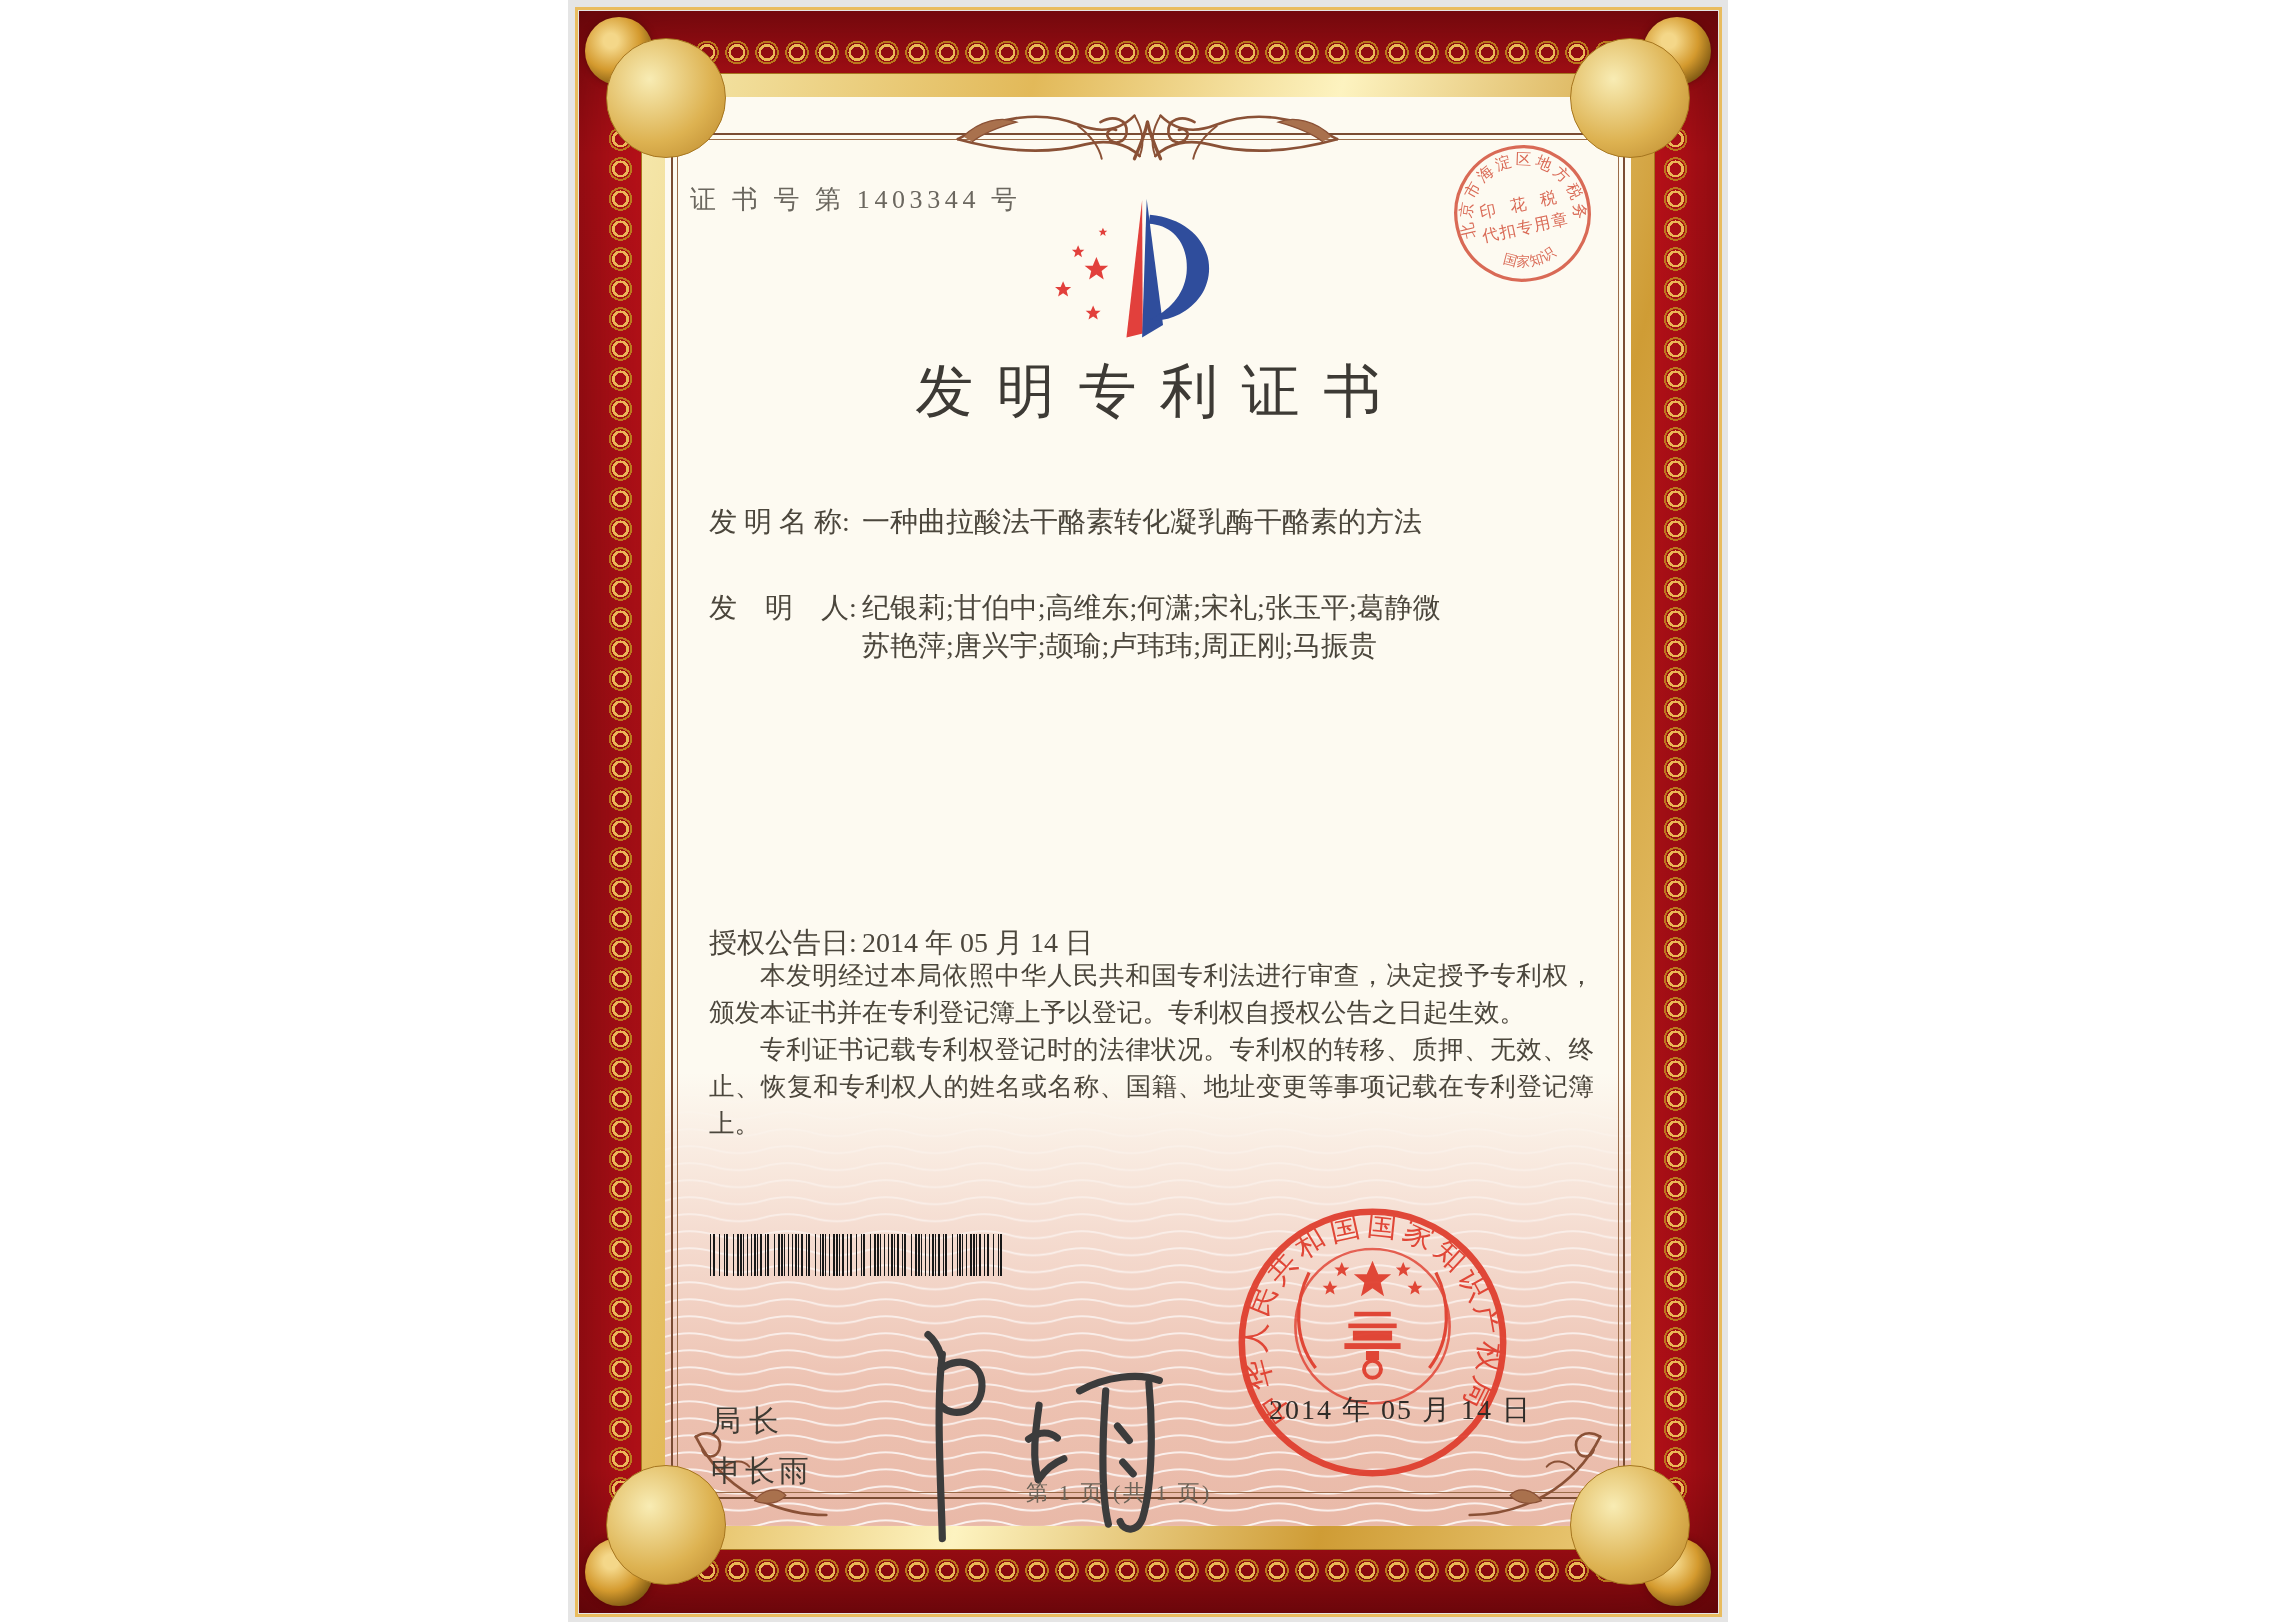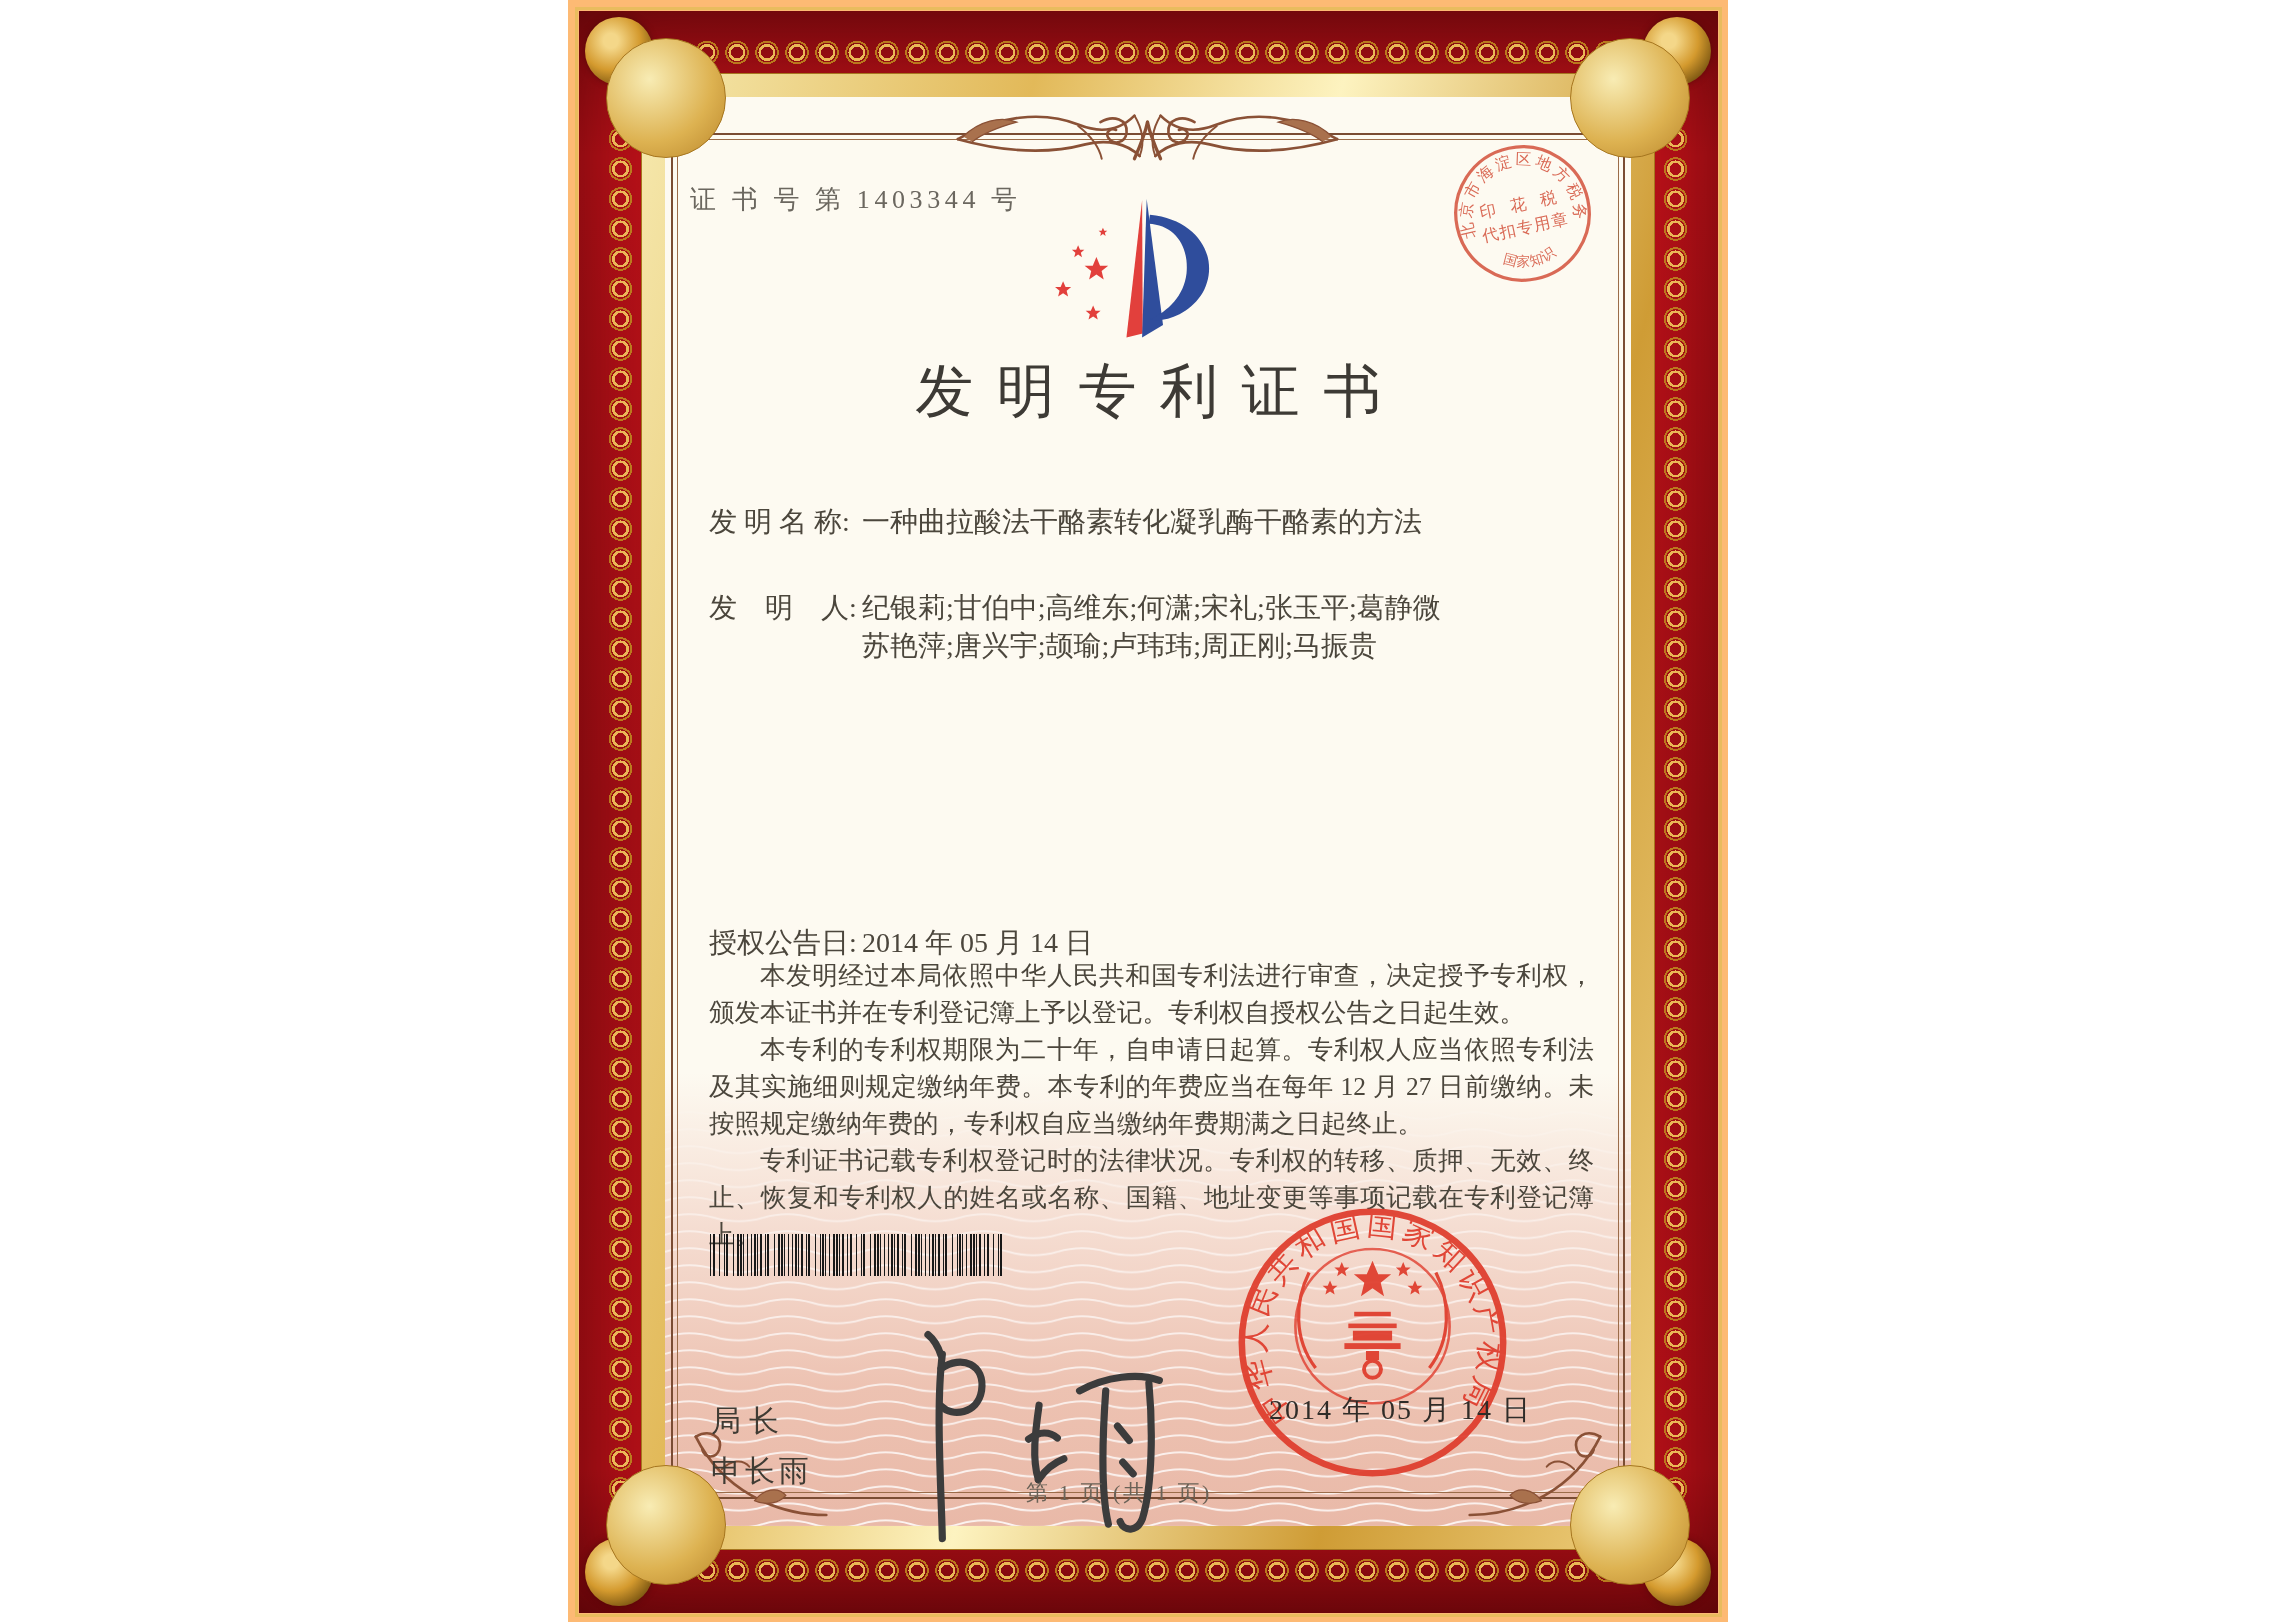--- a/index.html
+++ b/index.html
@@ -1,18 +1,18 @@
 <!DOCTYPE html>
 <html style="font-size:10.5px"><head>
 <meta charset="utf-8">
 <style>
   html,body{margin:0;padding:0;background:#ffffff;}
   .stage{position:relative;width:2295px;height:1623px;background:#ffffff;overflow:hidden;
          font-family:"Liberation Serif","DejaVu Serif",serif;}
-  .cert{position:absolute;left:568px;top:0;width:1160px;height:1623px;background:#fdba74;}
+  .cert{position:absolute;left:568px;top:0;width:1160px;height:1623px;background:#e5e5e5;}
   .goldline{position:absolute;inset:6.5px;border:3.9px solid #e9bc5e;}
   .redband{position:absolute;inset:10.5px;
            background:linear-gradient(180deg,#8f0c12,#bb1119 9%,#a80f16 50%,#b51018 91%,#84090f);
            box-shadow:inset 0 0 92px rgba(50,0,0,.6);}
   .rope{position:absolute;opacity:.95;}
   .rope.t{left:34px;right:34px;top:34px;height:37px;
           background-image:radial-gradient(circle at 50% 50%,rgba(0,0,0,0) 0 5.9px,#eec05a 5.9px 8.5px,rgba(0,0,0,0) 8.5px 9.8px,#bc7f1e 9.8px 11.8px,rgba(0,0,0,0) 11.8px);
           background-size:30px 37px;}
   .rope.b{left:34px;right:34px;bottom:34px;height:37px;
           background-image:radial-gradient(circle at 50% 50%,rgba(0,0,0,0) 0 5.9px,#eec05a 5.9px 8.5px,rgba(0,0,0,0) 8.5px 9.8px,#bc7f1e 9.8px 11.8px,rgba(0,0,0,0) 11.8px);
@@ -195,21 +195,20 @@
         <div class="val">纪银莉;甘伯中;高维东;何潇;宋礼;张玉平;葛静微</div>
       </div>
       <div class="val2" style="top:627px">苏艳萍;唐兴宇;颉瑜;卢玮玮;周正刚;马振贵</div>
       <div class="row" style="top:924px">
         <div class="lab">授权公告日:</div>
         <div class="val">2014 年 05 月 14 日</div>
       </div>
 
       <div class="paras">
         <p>本发明经过本局依照中华人民共和国专利法进行审查，决定授予专利权，颁发本证书并在专利登记簿上予以登记。专利权自授权公告之日起生效。</p>
-        <p>本专利的专利权期限为二十年，自申请日起算。专利权人应当依照专利法及其实施细则规定缴纳年费。本专利的年费应当在每年 12 月 27 日前缴纳。未按照规定缴纳年费的，专利权自应当缴纳年费期满之日起终止。</p>
         <p>专利证书记载专利权登记时的法律状况。专利权的转移、质押、无效、终止、恢复和专利权人的姓名或名称、国籍、地址变更等事项记载在专利登记簿上。</p>
       </div>
 
       <div class="barcode"></div>
 
       <div class="director">局长</div>
       <div class="director2">申长雨</div>
 
       <svg class="signature" width="366" height="242" viewBox="0 0 560 370">
         <g stroke="#3c3c3c" fill="none" stroke-width="11" stroke-linecap="round">

